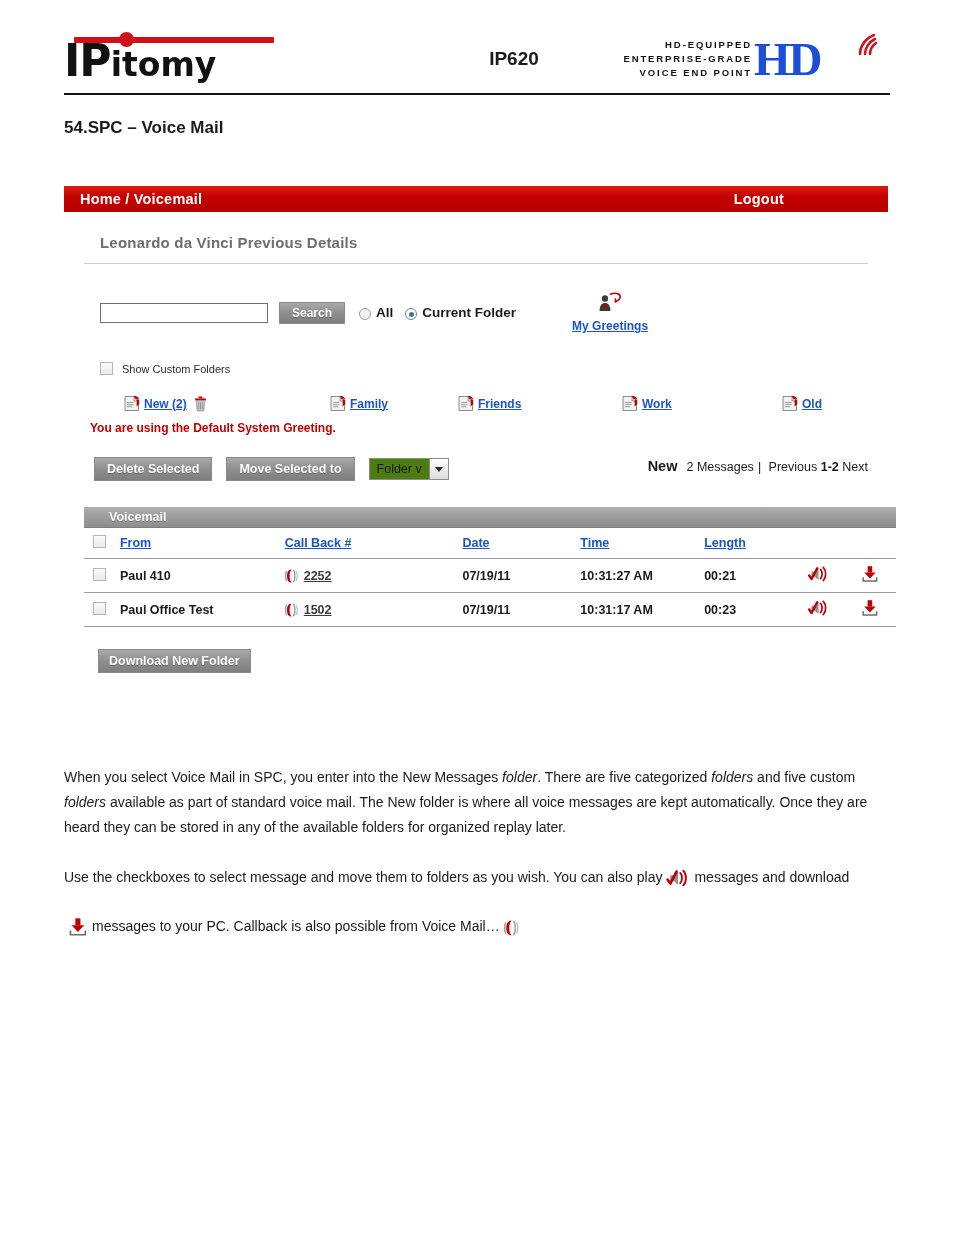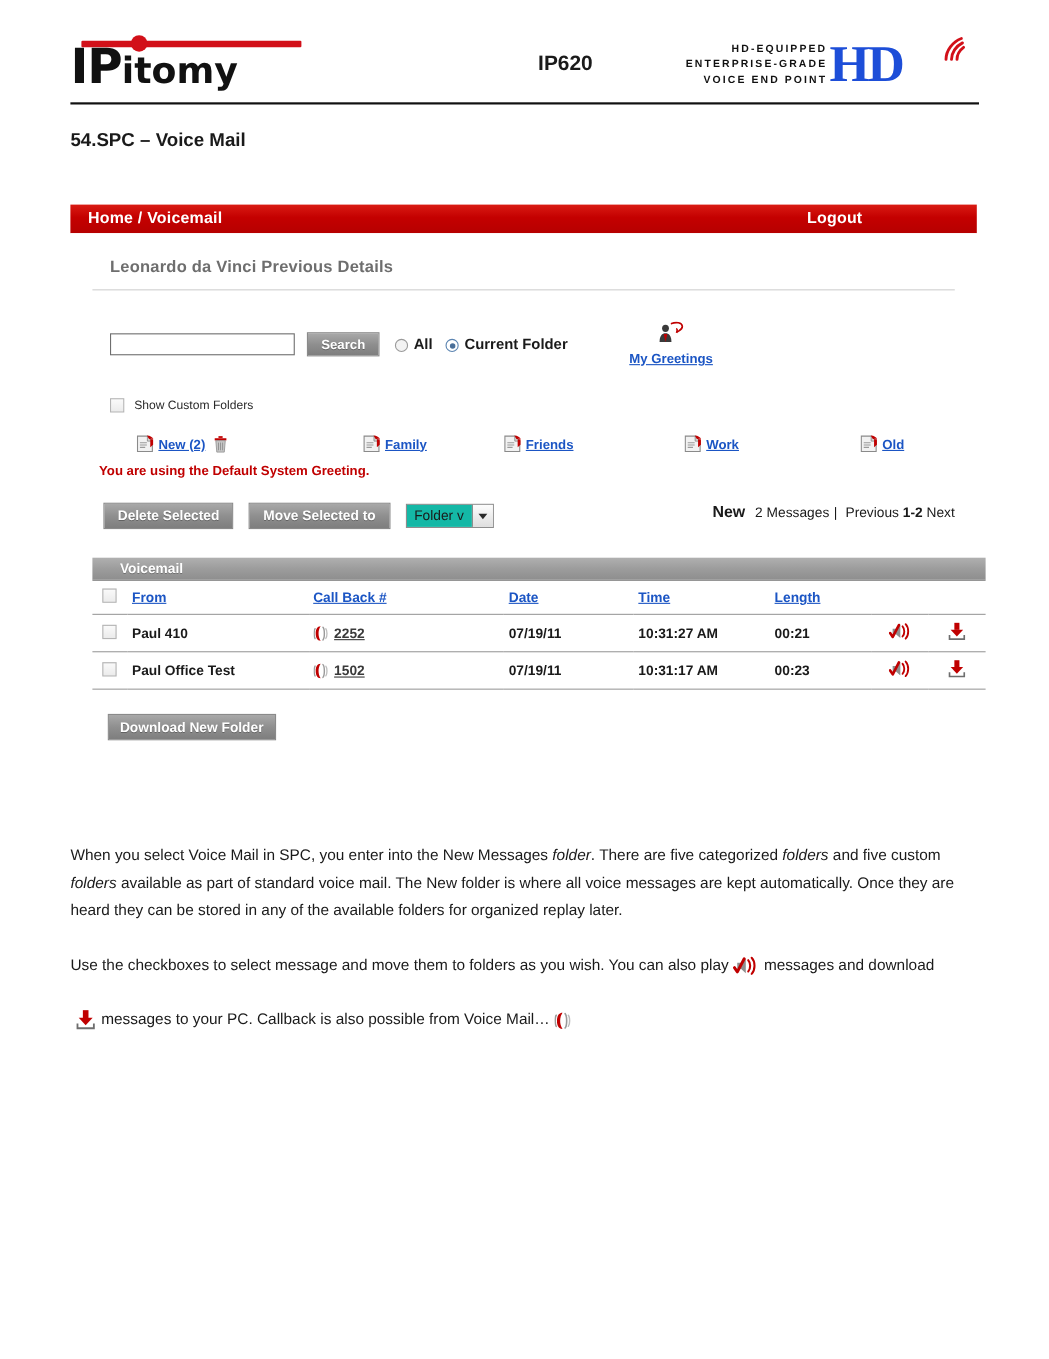--- a/index.html
+++ b/index.html
@@ -175,21 +175,21 @@
     padding: 22px 0 0 14px; position: relative;
   }
   .btn-action { padding: 4px 12px; font-size: 12.5px; }
   .btn-action + .btn-action { margin-left: 14px; }
   .select-wrap {
     margin-left: 14px; display: inline-flex; align-items: stretch;
     border: 1px solid #8d8d8d; background: #fff; height: 22px;
   }
   .select-val {
     padding: 0 7px; display: flex; align-items: center;
-    font-size: 12.5px; color: #1a1a1a; background: #14b8a6;
+    font-size: 12.5px; color: #1a1a1a; background: #4d7c0f;
   }
   .select-arrow {
     width: 19px; border-left: 1px solid #8d8d8d;
     background: linear-gradient(180deg,#fdfdfd,#dedede);
     display: flex; align-items: center; justify-content: center;
   }
   .select-arrow i {
     width: 0; height: 0; border-left: 4px solid transparent;
     border-right: 4px solid transparent; border-top: 5px solid #2a2a2a;
     display: block;

